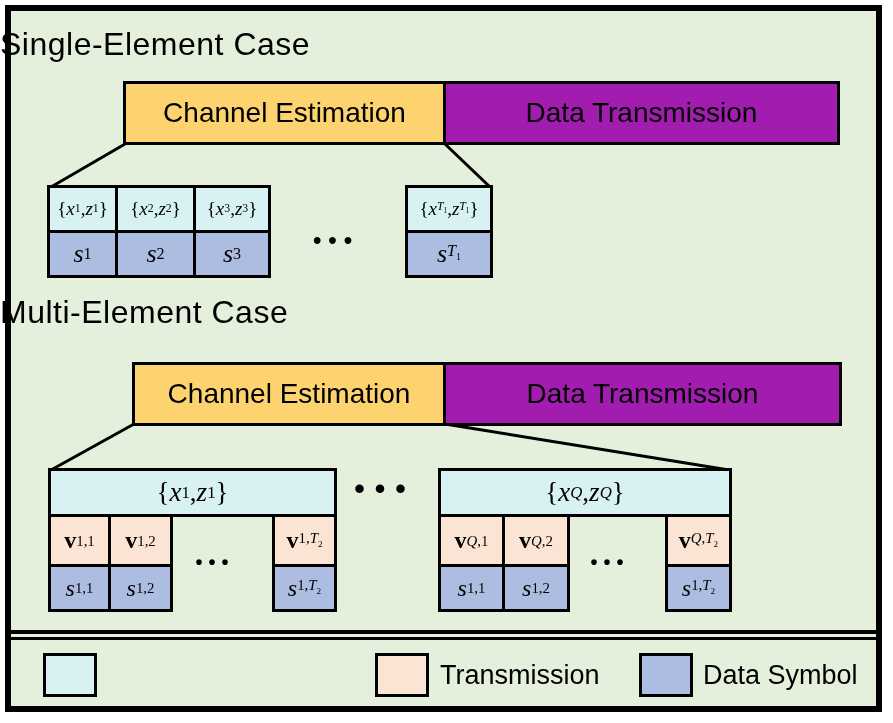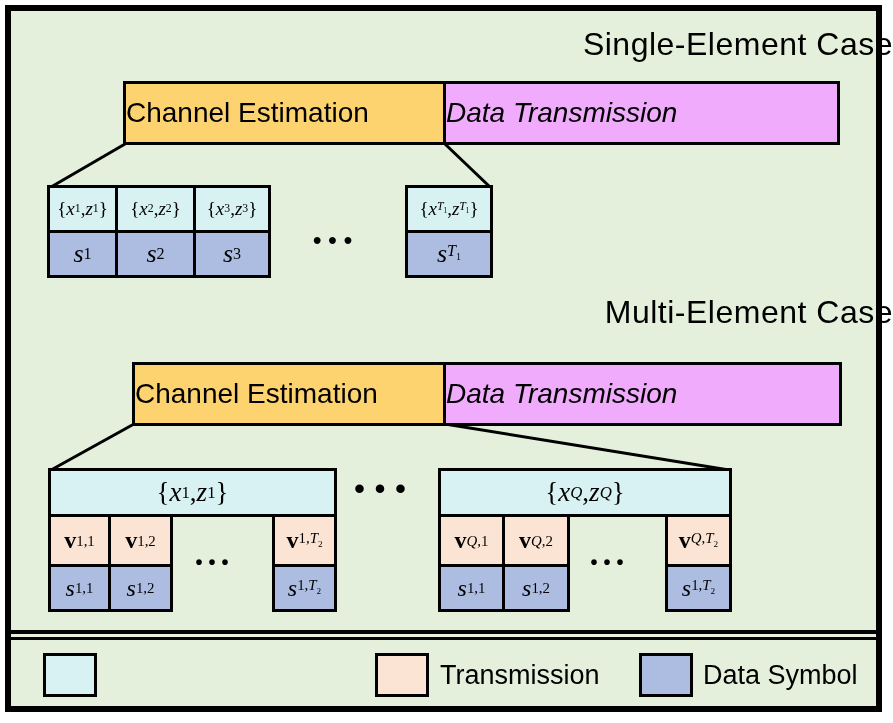--- a/index.html
+++ b/index.html
@@ -1,23 +1,23 @@
 <!DOCTYPE html>
 <html><head>
 <meta charset="utf-8">
 <style>
   html,body{margin:0;padding:0;background:#ffffff;}
   .page{position:relative;width:893px;height:723px;background:#ffffff;font-family:"Liberation Sans",sans-serif;color:#000;overflow:hidden;}
   .abs{position:absolute;}
   .frame{left:5px;top:5px;width:877px;height:707px;border:6px solid #000;background:#E4F0DC;box-sizing:border-box;}
   .sep{background:#000;}
-  .title{left:0;width:893px;text-align:right;font-size:32px;letter-spacing:0.5px;z-index:3;}
-  .bar{box-sizing:border-box;border:3px solid #000;display:flex;align-items:center;font-size:28px;z-index:2;}
+  .title{left:0;width:893px;text-align:left;font-size:32px;letter-spacing:0.5px;z-index:3;}
+  .bar{box-sizing:border-box;border:3px solid #000;display:flex;align-items:center;justify-content:center;font-size:28px;z-index:2;}
   .bar-yellow{background:#FCD36E;z-index:3;}
-  .bar-green{background:#f0abfc;font-style:italic;}
+  .bar-green{background:#a21caf;}
   .connectors{left:0;top:0;z-index:1;pointer-events:none;}
   .group{z-index:4;}
   .cell{box-sizing:border-box;border:3px solid #000;display:flex;align-items:center;justify-content:center;font-family:"Liberation Serif","DejaVu Serif",serif;}
   .cyan{background:#D8F1F3;}
   .pink{background:#FBE4D4;}
   .blue{background:#ADBDE1;}
   .srow{display:flex;}
   .scol{display:flex;flex-direction:column;}
   .scol + .scol{margin-left:-3px;}
   .st{height:48px;font-size:19px;}

